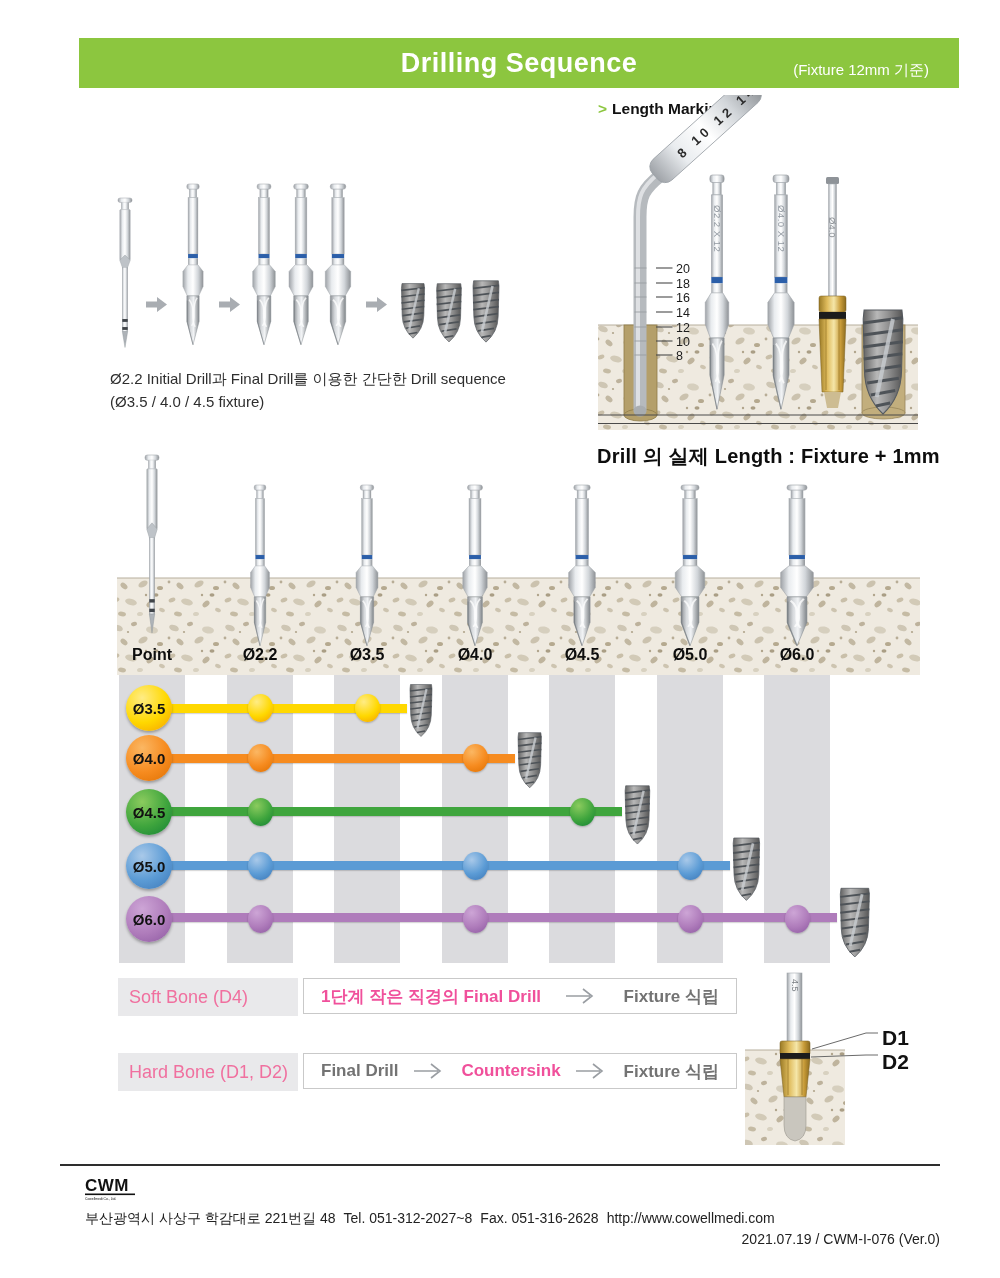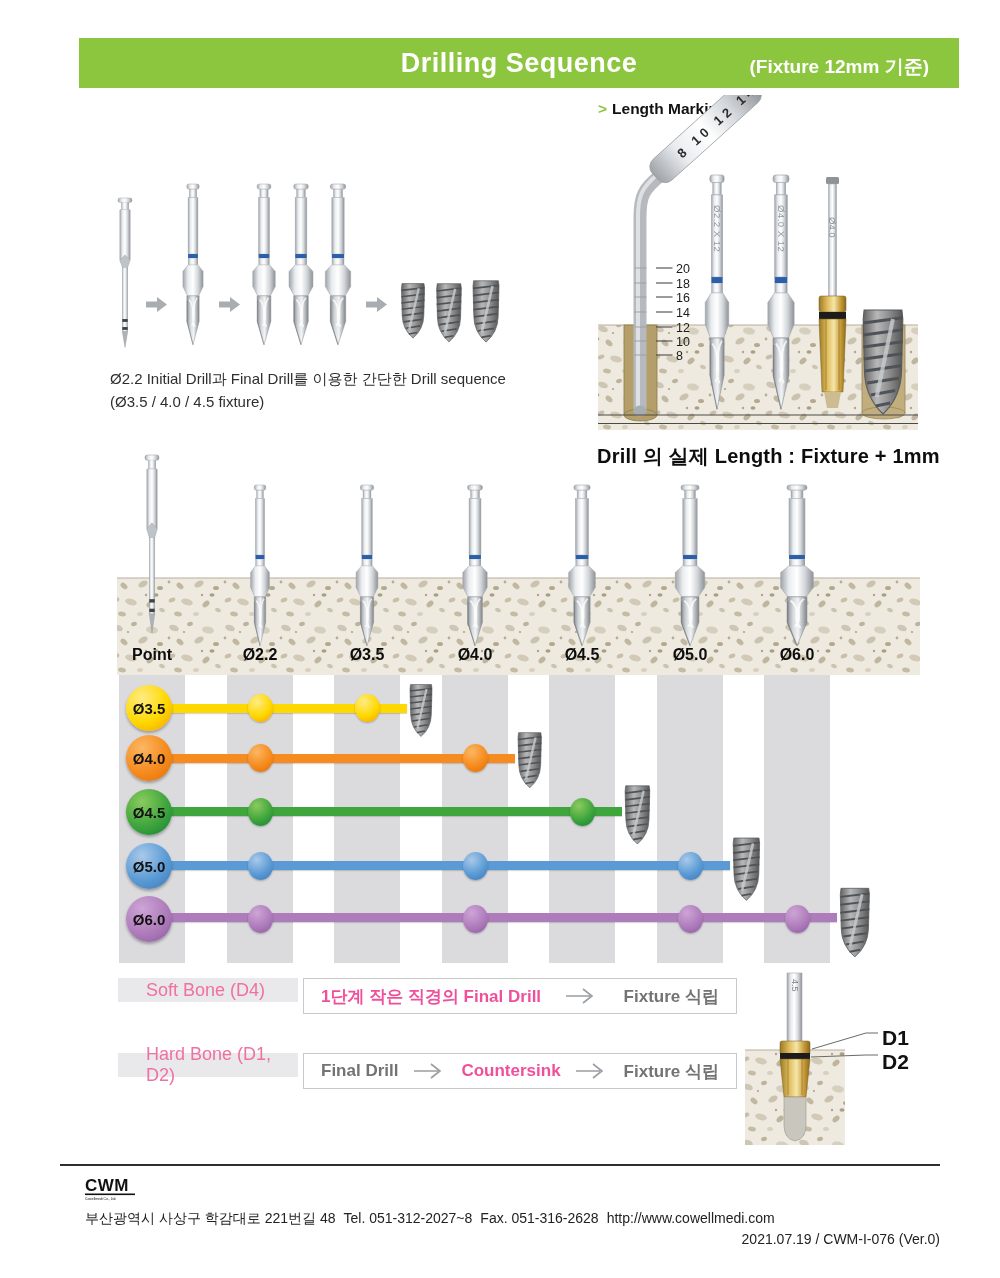--- a/index.html
+++ b/index.html
@@ -3,35 +3,35 @@
 <meta charset="utf-8">
 <style>
   html,body{margin:0;padding:0;background:#fff;}
   .page{position:relative;width:1000px;height:1278px;background:#fff;overflow:hidden;
         font-family:"Liberation Sans",sans-serif;color:#1a1a1a;}
   .abs{position:absolute;}
   svg{font-family:"Liberation Sans",sans-serif;}
   
   .banner{left:60px;top:38px;width:880px;height:50px;display:flex;align-items:center;justify-content:center;}
   .b-title{font-size:27px;font-weight:bold;color:#fff;letter-spacing:.5px;}
-  .b-note{position:absolute;right:30px;bottom:8px;font-size:19px;font-weight:bold;color:#fff;}
+  .b-note{position:absolute;right:30px;bottom:8px;font-size:15px;font-weight:normal;color:#fff;}
   
   .caption{font-size:15px;color:#2e2e2e;line-height:1.55;}
   .lm-label{font-size:15.5px;font-weight:bold;color:#111;}
   .lm-chev{font-weight:bold;margin-right:5px;}
   .big-caption{font-size:20px;font-weight:bold;color:#0d0d0d;letter-spacing:.2px;}
   
   .stripe{top:675px;width:66px;height:288px;background:#dbdbde;}
   .col-label{top:646px;font-size:16px;font-weight:bold;color:#0d0d0d;transform:translateX(-50%);white-space:nowrap;}
   .seq-line{height:9px;box-shadow:0 1px 1px rgba(0,0,0,.15);}
   .badge{width:46px;height:46px;border-radius:50%;display:flex;align-items:center;justify-content:center;
          font-size:15px;font-weight:bold;color:#111;box-shadow:0 2px 3px rgba(0,0,0,.3);}
   .dot{width:25px;height:28px;border-radius:50%;box-shadow:0 1px 2px rgba(0,0,0,.25);}
   
-  .graybox{background:#e9e9eb;height:24px;display:flex;align-items:center;padding-left:28px;
+  .graybox{background:#e9e9eb;height:38px;display:flex;align-items:center;padding-left:11px;
            font-size:18px;box-sizing:border-box;}
   .flowbox{background:#fff;border:1px solid #c9c9c9;height:36px;display:flex;align-items:center;
            justify-content:space-between;padding:0 17px;font-size:17px;font-weight:bold;box-sizing:border-box;}
   .dark{color:#737373;}
   .d-label{font-size:21px;font-weight:bold;color:#111;}
   
   .f-rule{left:60px;top:1164px;width:880px;height:2px;background:#2e2e2e;}
   .f-company{left:146px;top:1180px;display:flex;align-items:baseline;gap:10px;}
   .f-kr{font-size:16px;font-weight:bold;}
   .f-en{font-size:15px;font-weight:bold;}

